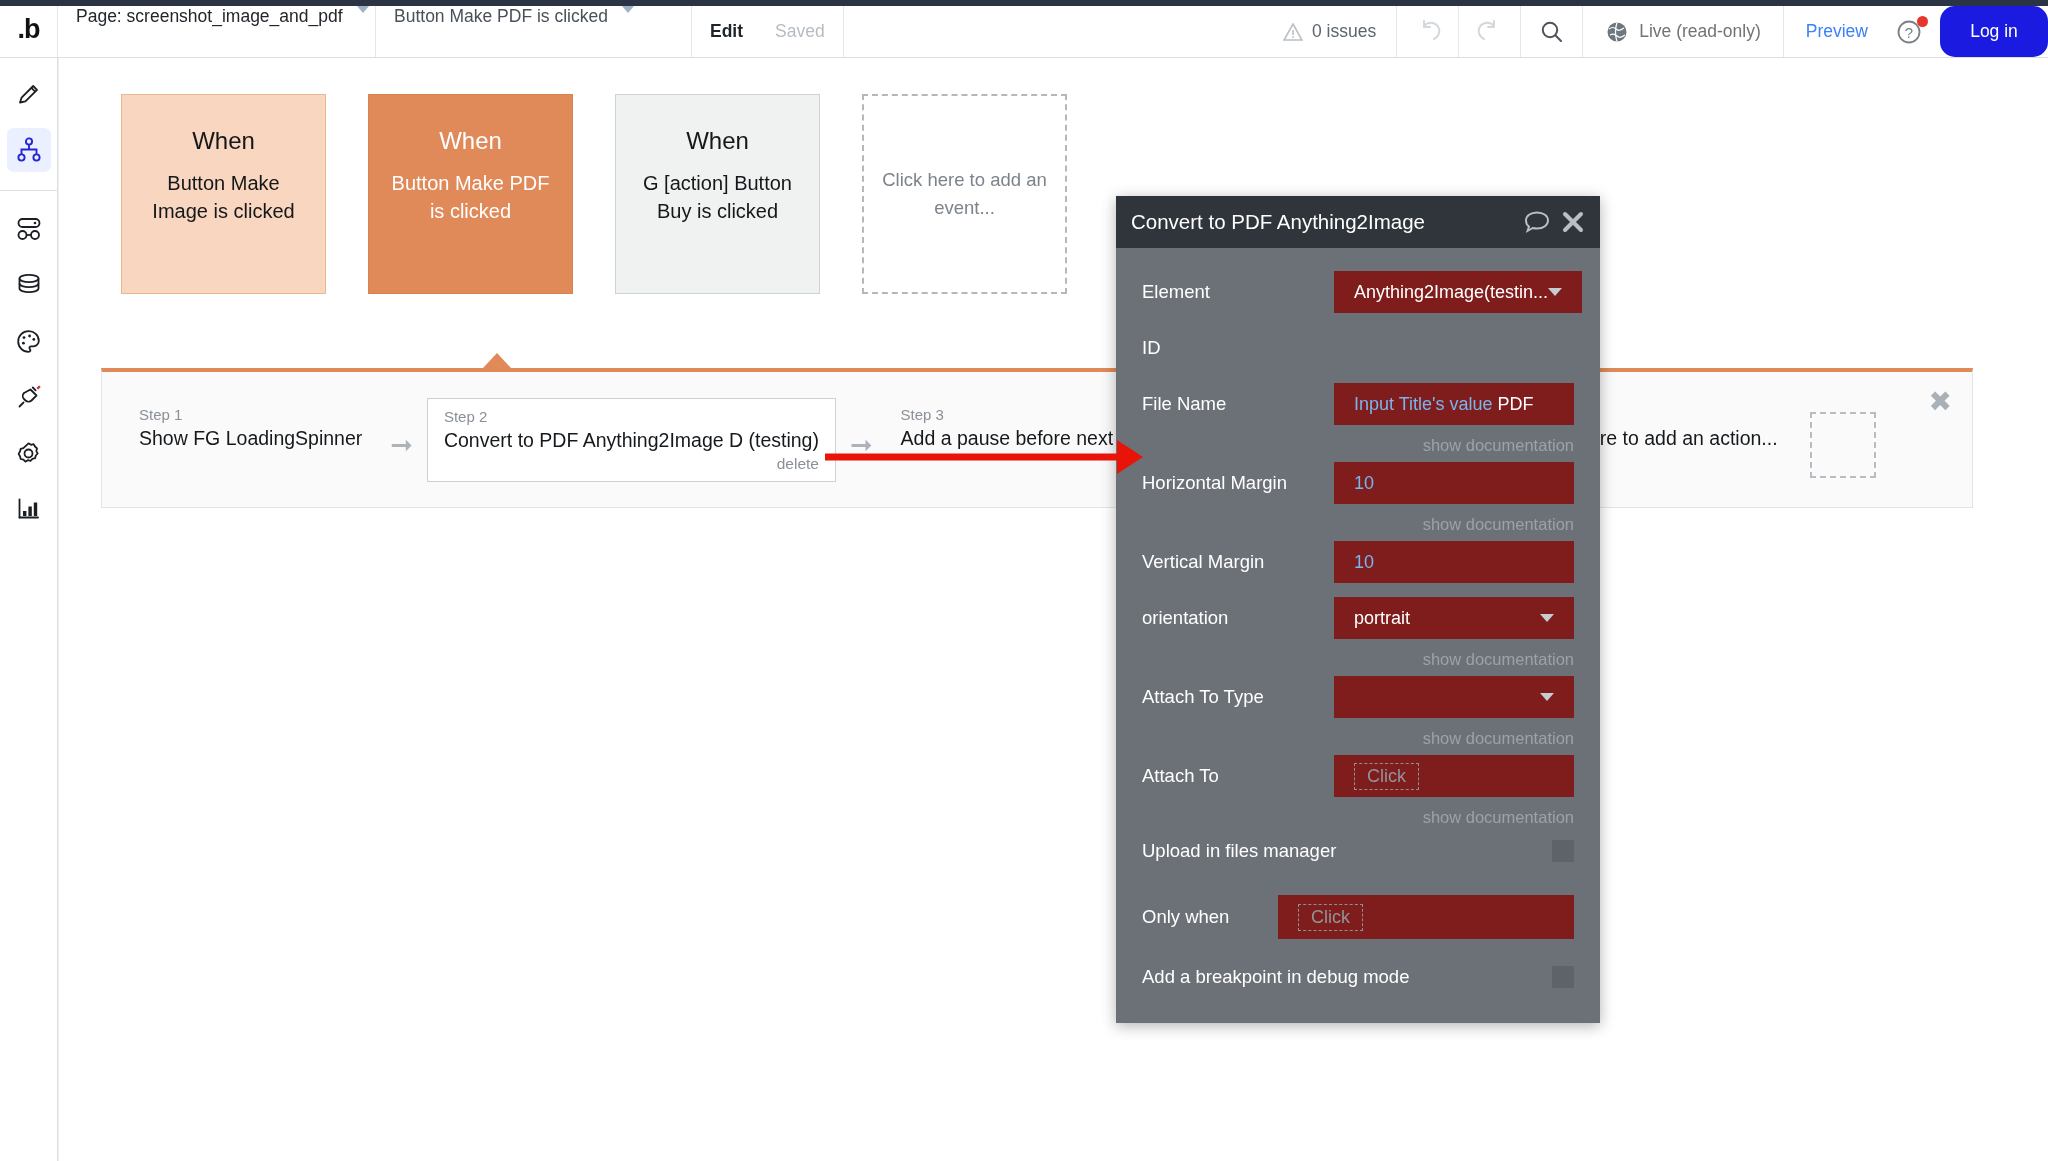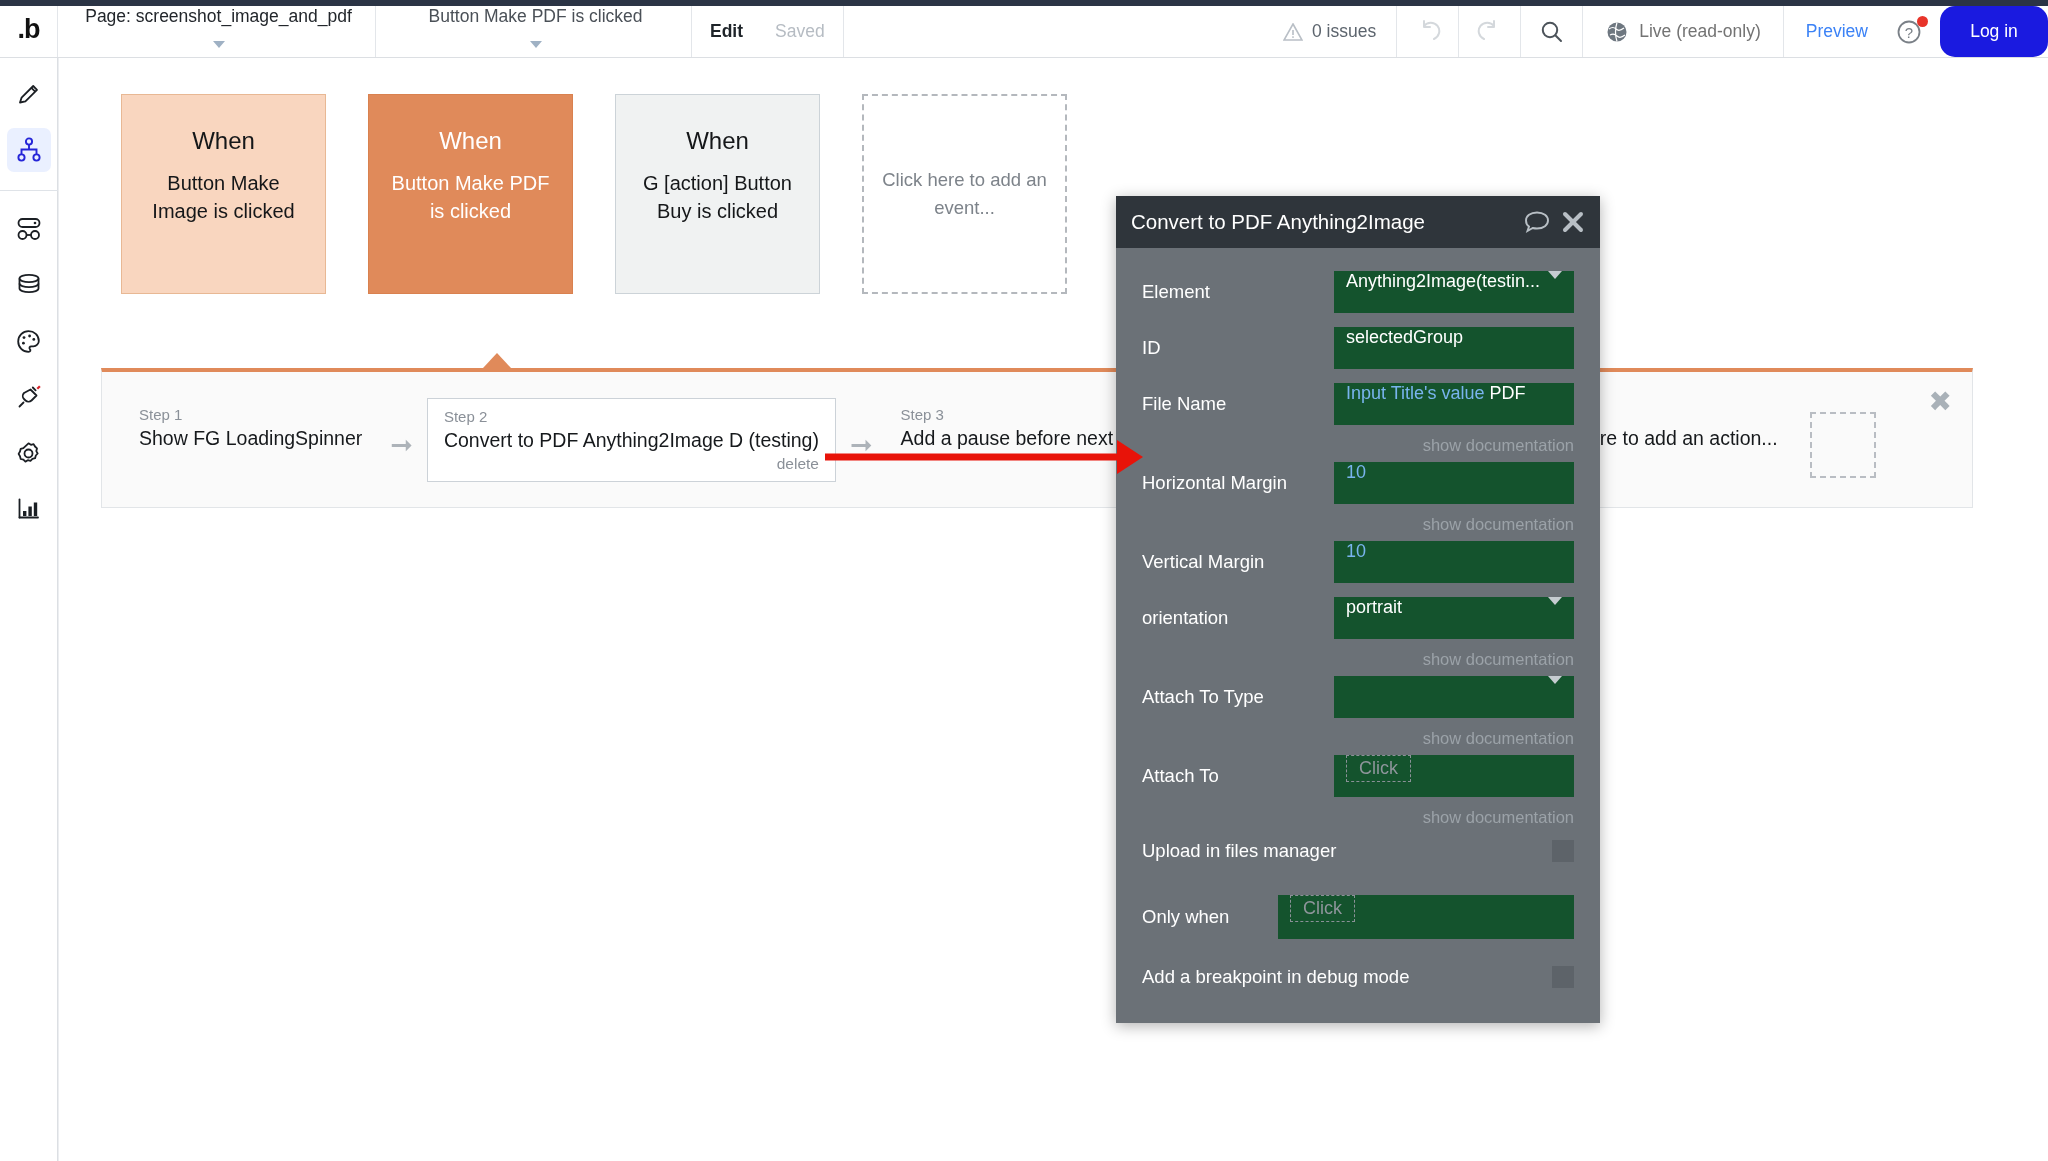--- a/index.html
+++ b/index.html
@@ -22,22 +22,22 @@
     background: #ffffff; border-bottom: 1px solid #dcdfe3;
     display: flex; align-items: stretch;
   }
   .tb-logo {
     width: 58px; display: flex; align-items: center; justify-content: center;
     border-right: 1px solid #e3e6ea;
     font-size: 27px; font-weight: 700; color: #111; letter-spacing: -1px;
     padding-bottom: 4px;
   }
   .tb-sel {
-    display: flex; align-items: center; padding: 0 14px 0 18px;
-    border-right: 1px solid #e3e6ea; gap: 14px; height: 100%; flex-direction: column;
+    display: flex; align-items: flex-start; padding: 0 14px 0 18px;
+    border-right: 1px solid #e3e6ea; gap: 14px; height: 100%;
   }
   .tb-sel .txt { font-size: 17.5px; color: #22262b; white-space: nowrap; }
   .tb-sel.muted .txt { color: #4a5057; }
   .caret {
     width: 0; height: 0; border-left: 6px solid transparent;
     border-right: 6px solid transparent; border-top: 7px solid #9fb1c4;
   }
   .sel-page { width: 318px; }
   .sel-wf   { width: 316px; }
   .tb-edit {
@@ -173,22 +173,22 @@
   .prop-head {
     height: 52px; background: #2f353b; display: flex; align-items: center;
     padding: 0 16px 0 15px;
   }
   .prop-head .ttl { flex: 1; font-size: 20.5px; color: #fff; }
   .prop-head .ico { color: #b8bfc5; margin-left: 12px; display: flex; align-items: center; }
   .prop-body { padding: 16px 26px 22px 26px; }
   .row { display: flex; align-items: center; min-height: 56px; }
   .row .lab { flex: 0 0 192px; font-size: 18.5px; color: #ffffff; }
   .fld {
-    flex: 1; height: 42px; background: #14532d; display: flex;
-    align-items: flex-start; padding: 0 12px; font-size: 18px; color: #fff;
+    flex: 1; height: 42px; background: #7f1d1d; display: flex;
+    align-items: center; padding: 0 20px; font-size: 18px; color: #fff;
   }
   .fld.withcaret { justify-content: space-between; }
   .fld .blue { color: #79b4ee; }
   .fld .num  { color: #79b4ee; }
   .fld .clickph {
     color: #8e959b; border: 1px dashed #8a9197; padding: 2px 12px; font-size: 18px;
   }
   .dcaret {
     width: 0; height: 0; border-left: 7px solid transparent;
     border-right: 7px solid transparent; border-top: 8px solid #c6ccd1;
@@ -460,23 +460,20 @@
       <div class="row">
         <div class="lab">Element</div>
         <div class="fld withcaret">
           <span>Anything2Image(testin...</span>
           <span class="dcaret"></span>
         </div>
       </div>
 
       <div class="row">
         <div class="lab">ID</div>
-        <div class="fld">
-          <span>selectedGroup</span>
-        </div>
       </div>
 
       <div class="row">
         <div class="lab">File Name</div>
         <div class="fld">
           <span class="blue">Input Title's value</span>
           <span>&nbsp;</span>
           <span>PDF</span>
         </div>
       </div>

